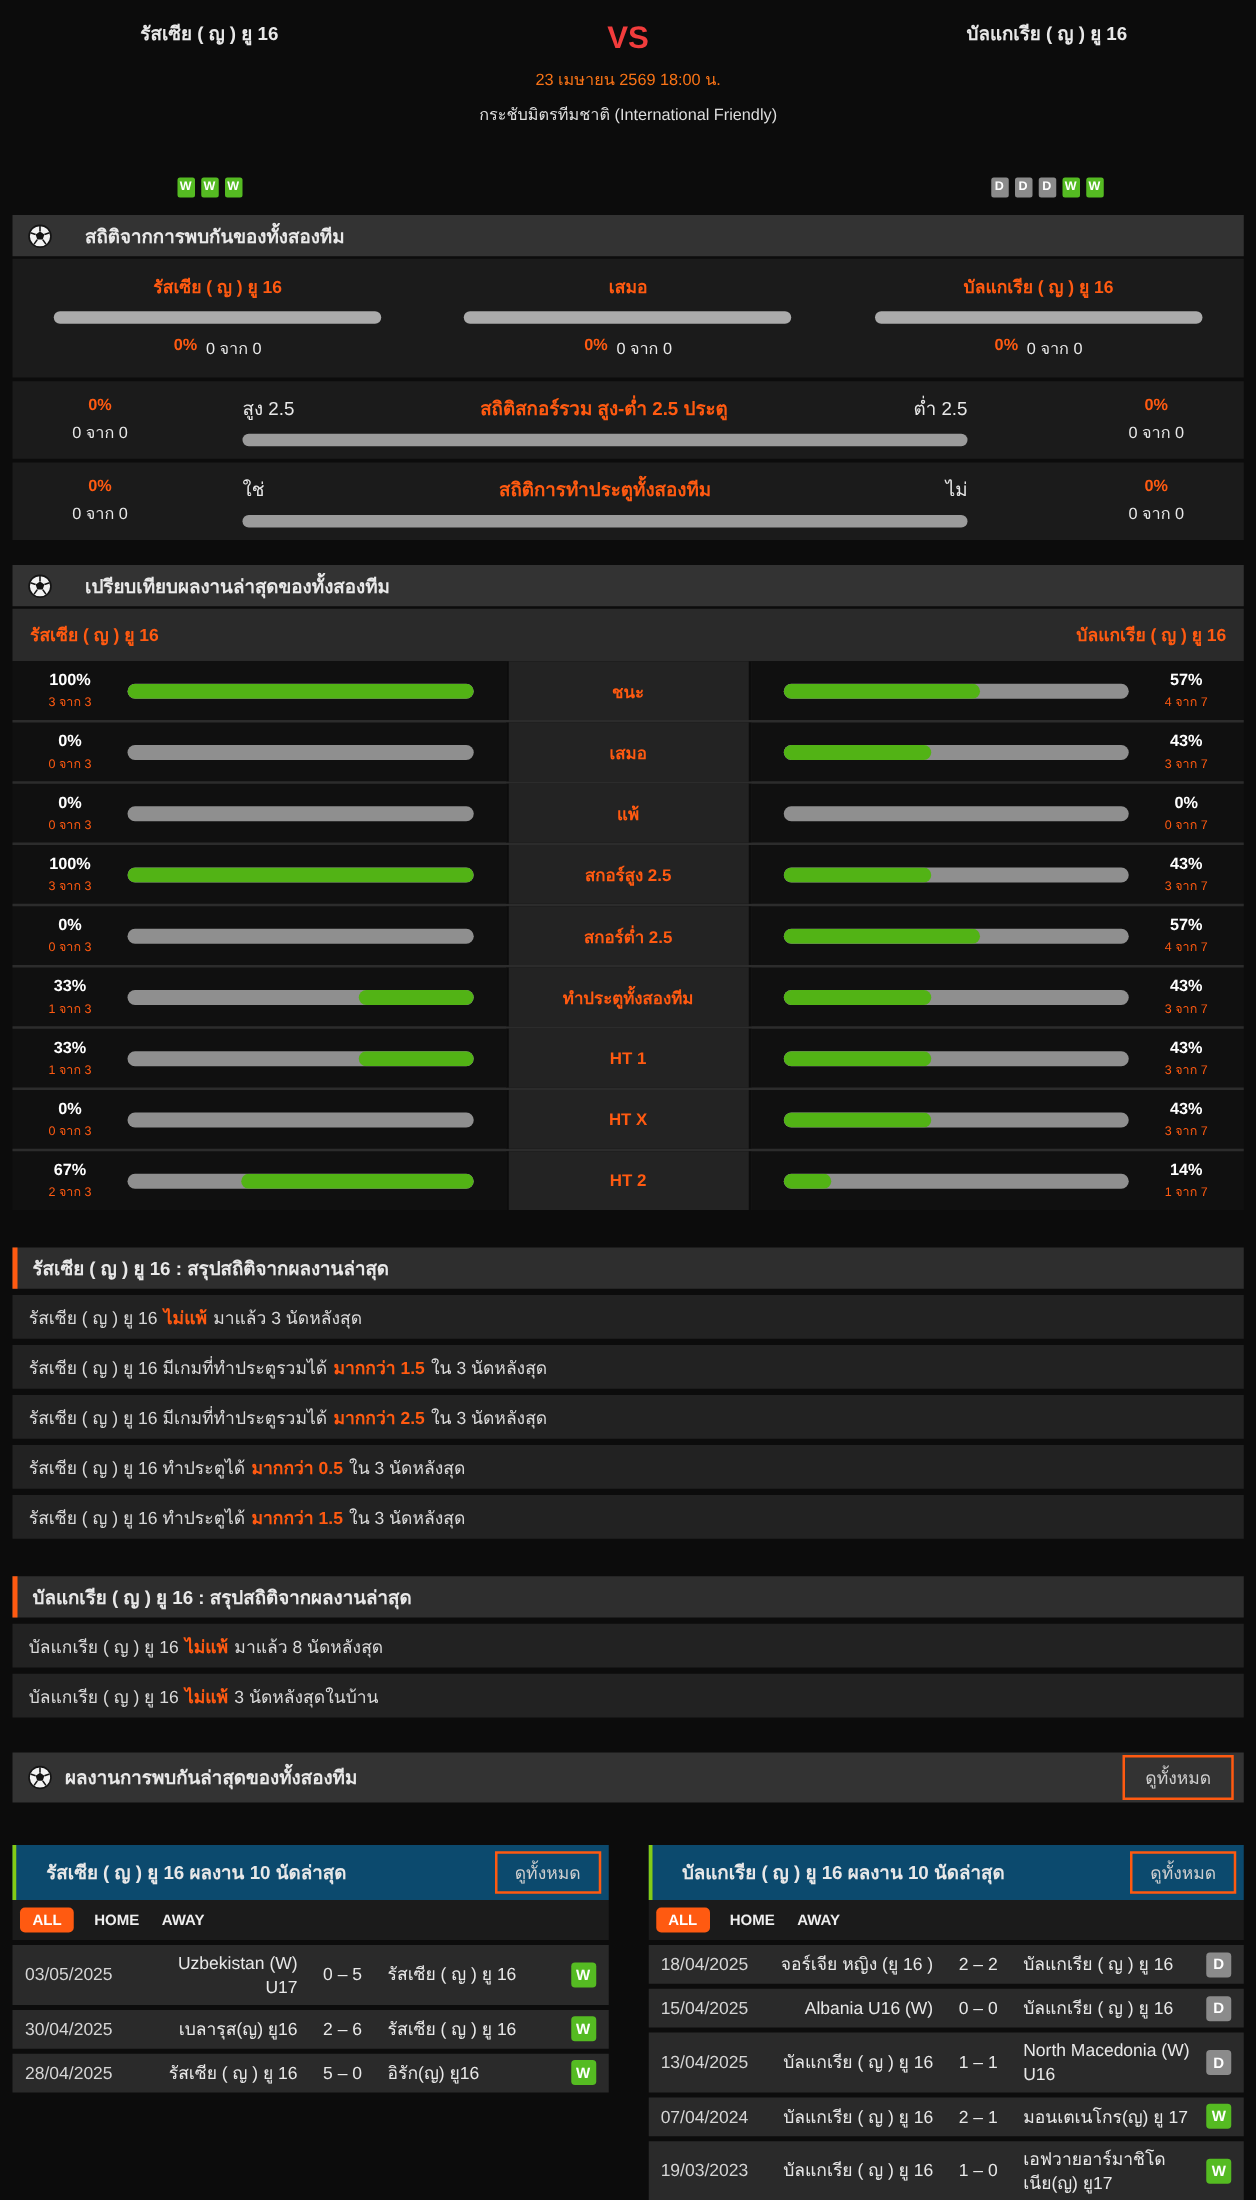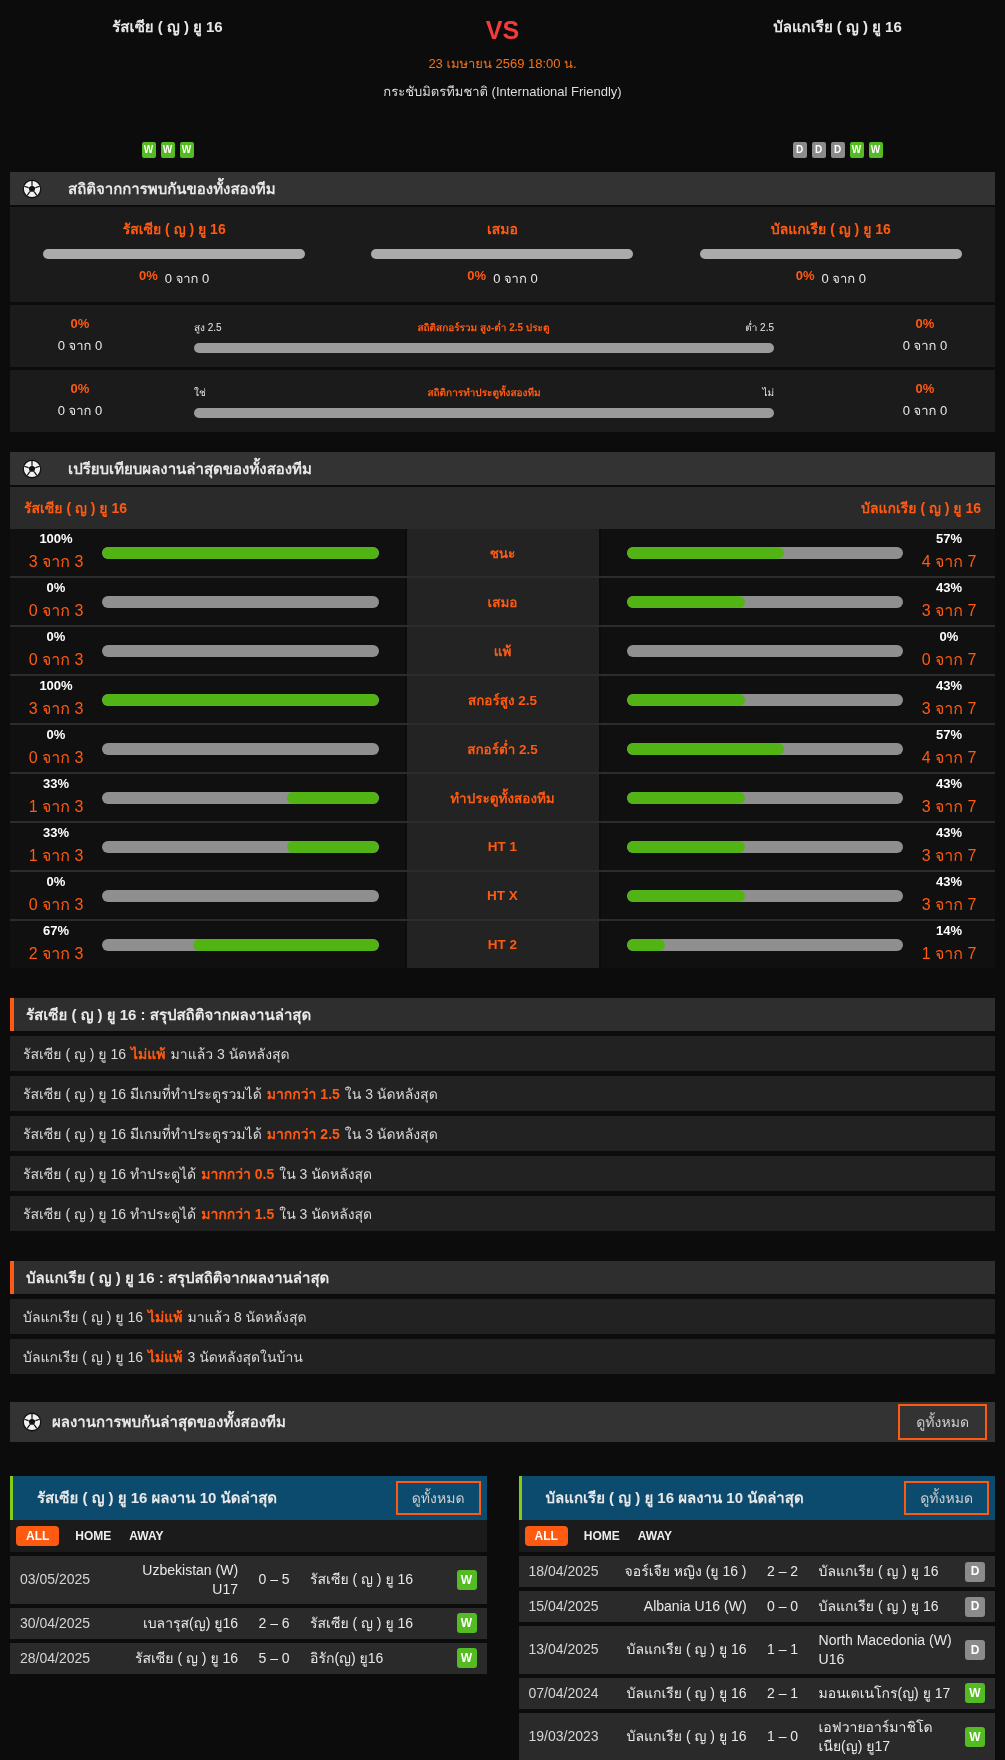--- a/index.html
+++ b/index.html
@@ -51,38 +51,38 @@
   .h2h-bar { width: 262px; height: 10px; border-radius: 5px; background: #ababab; }
   .stat-line { font-size: 13px; display: flex; gap: 7px; justify-content: center; }
   .pct { color: #ff5a11; font-weight: bold; }
   .cnt { color: #e8e8e8; }
 
   .ou-card { display: flex; align-items: center; padding: 10px 24px; margin-top: 3px; min-height: 62px; }
   .ou-stat { width: 92px; text-align: center; font-size: 13px; flex: none; }
   .ou-stat .pct { display: block; margin-bottom: 4px; }
   .ou-center { flex: 1; padding: 0 60px 0 68px; }
   .ou-center-inner { padding-right: 45px; }
-  .ou-top { display: flex; justify-content: space-between; align-items: flex-end; font-size: 10px; margin-bottom: 8px; }
+  .ou-top { display: flex; justify-content: space-between; align-items: flex-end; font-size: 15px; margin-bottom: 8px; }
   .ou-title { color: #ff5a11; font-weight: bold; }
   .ou-side-label { color: #e8e8e8; }
   .ou-bar { height: 10px; border-radius: 5px; background: #9b9b9b; }
 
   
   .cmp-teams {
     display: flex; justify-content: space-between; background: #2a2a2a;
     padding: 10px 14px; color: #ff5a11; font-weight: bold; font-size: 14px; margin-top: 2px;
   }
   .cmp-grid { background: #101010; }
   .cmp-row { display: grid; grid-template-columns: 1fr 196px 1fr; border-top: 2px solid #2c2c2c; }
   .cmp-row:first-child { border-top: none; }
   .cmp-side { display: flex; align-items: center; gap: 14px; padding: 0 26px 0 14px; height: 47px; }
   .cmp-side.away { padding: 0 14px 0 26px; }
   .cmp-stat { width: 64px; text-align: center; font-size: 13px; flex: none; }
   .cmp-stat .p { font-weight: bold; color: #ffffff; }
-  .cmp-stat .c { color: #ff5a11; font-size: 16px; margin-top: 3px; }
+  .cmp-stat .c { color: #ff5a11; font-size: 10px; margin-top: 3px; }
   .cmp-bar { flex: 1; height: 12px; border-radius: 6px; background: #8f8f8f; overflow: hidden; position: relative; }
   .cmp-fill { position: absolute; top: 0; height: 100%; background: #52b315; border-radius: 6px; }
   .cmp-side.home .cmp-fill { right: 0; }
   .cmp-side.away .cmp-fill { left: 0; }
   .cmp-label {
     background: #232323; display: flex; align-items: center; justify-content: center;
     color: #ff5a11; font-weight: bold; font-size: 13.5px;
     border-left: 2px solid #0c0c0c; border-right: 2px solid #0c0c0c;
   }
 

